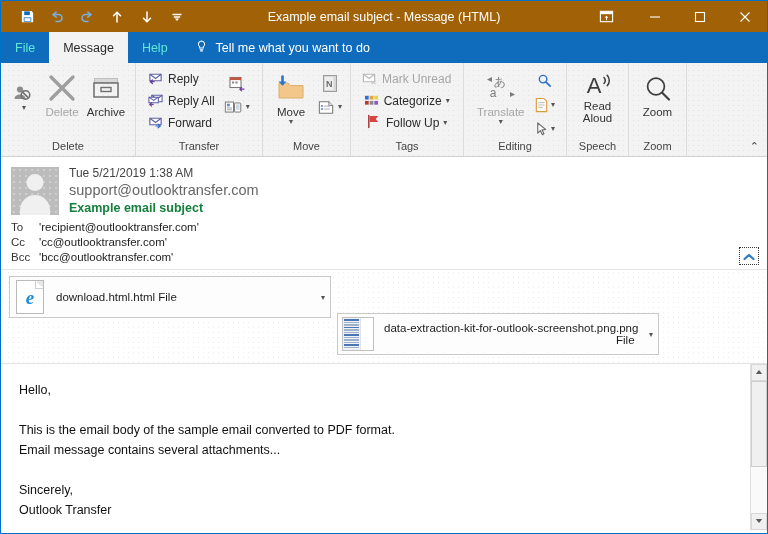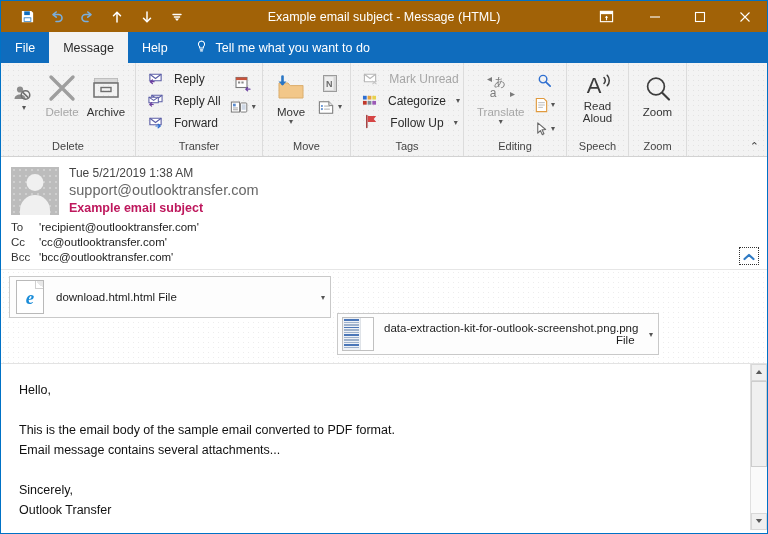--- a/index.html
+++ b/index.html
@@ -57,21 +57,21 @@
   .tabstrip {
     height: 31px;
     background: #0f6cbd;
     display: flex;
     align-items: stretch;
     position: relative;
   }
   .tab {
     display: flex; align-items: center;
     padding: 0 14px;
-    color: #ffffff;
+    color: #5eead4;
     font-size: 12.5px;
   }
   .tab.active {
     background: #f3f3f3;
     color: #2a2a2a;
   }
   .tellme {
     display: flex; align-items: center;
     gap: 7px;
     padding-left: 12px;
@@ -112,21 +112,21 @@
     align-items: center; justify-content: flex-start;
     padding: 3px 5px 0 5px;
     min-width: 42px;
   }
   .bigbtn .ic { height: 34px; display: flex; align-items: center; justify-content: center; }
   .bigbtn .lb { font-size: 11.5px; color: #333; margin-top: 1px; text-align: center; line-height: 12px; }
   .bigbtn.disabled .lb { color: #a6a6a6; }
 
   .smallrow {
     display: flex; align-items: center;
-    gap: 10px;
+    gap: 4px;
     height: 22px;
     padding: 0 3px;
     font-size: 12px;
     color: #2b2b2b;
     white-space: nowrap;
   }
   .smallrow.disabled { color: #a6a6a6; }
   .caret { font-size: 8px; color: #555; line-height: 1; }
   .caret.dn { margin-left: 2px; }
 
@@ -164,21 +164,21 @@
   .avatar .body {
     position: absolute; left: 50%; bottom: 0;
     transform: translateX(-50%);
     width: 30px; height: 20px;
     border-radius: 15px 15px 0 0;
     background: #f0f0f0;
   }
   .hdr-lines { display: flex; flex-direction: column; gap: 1px; padding-top: 1px; }
   .h-date { font-size: 12px; color: #444; }
   .h-from { font-size: 14.5px; color: #666; line-height: 19px; }
-  .h-subj { font-size: 12.5px; color: #be185d; font-weight: bold; }
+  .h-subj { font-size: 12.5px; color: #15803d; font-weight: bold; }
 
   .recips { margin-top: 6px; display: flex; flex-direction: column; gap: 3px; }
   .recip { display: flex; font-size: 11.5px; color: #2b2b2b; }
   .recip .lbl { width: 28px; color: #333; flex: 0 0 auto; }
   .recip .val { color: #222; }
 
   .hdr-collapse {
     position: absolute;
     right: 8px; bottom: 4px;
     width: 20px; height: 18px;

